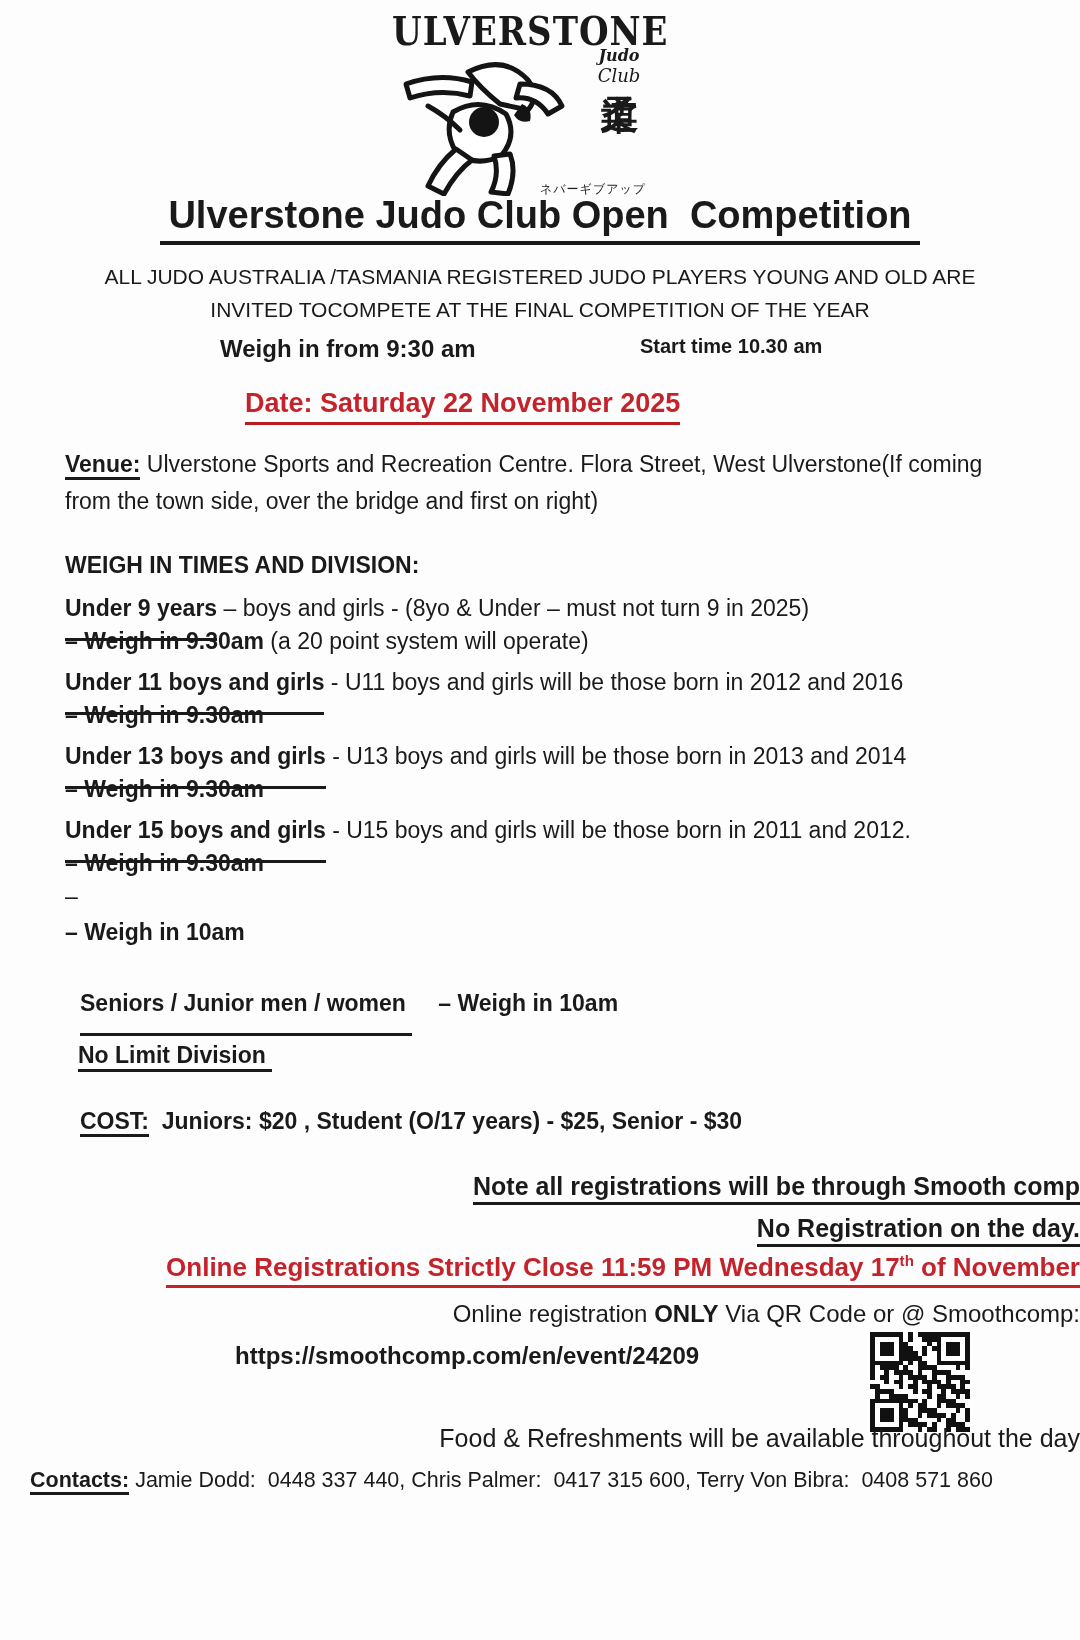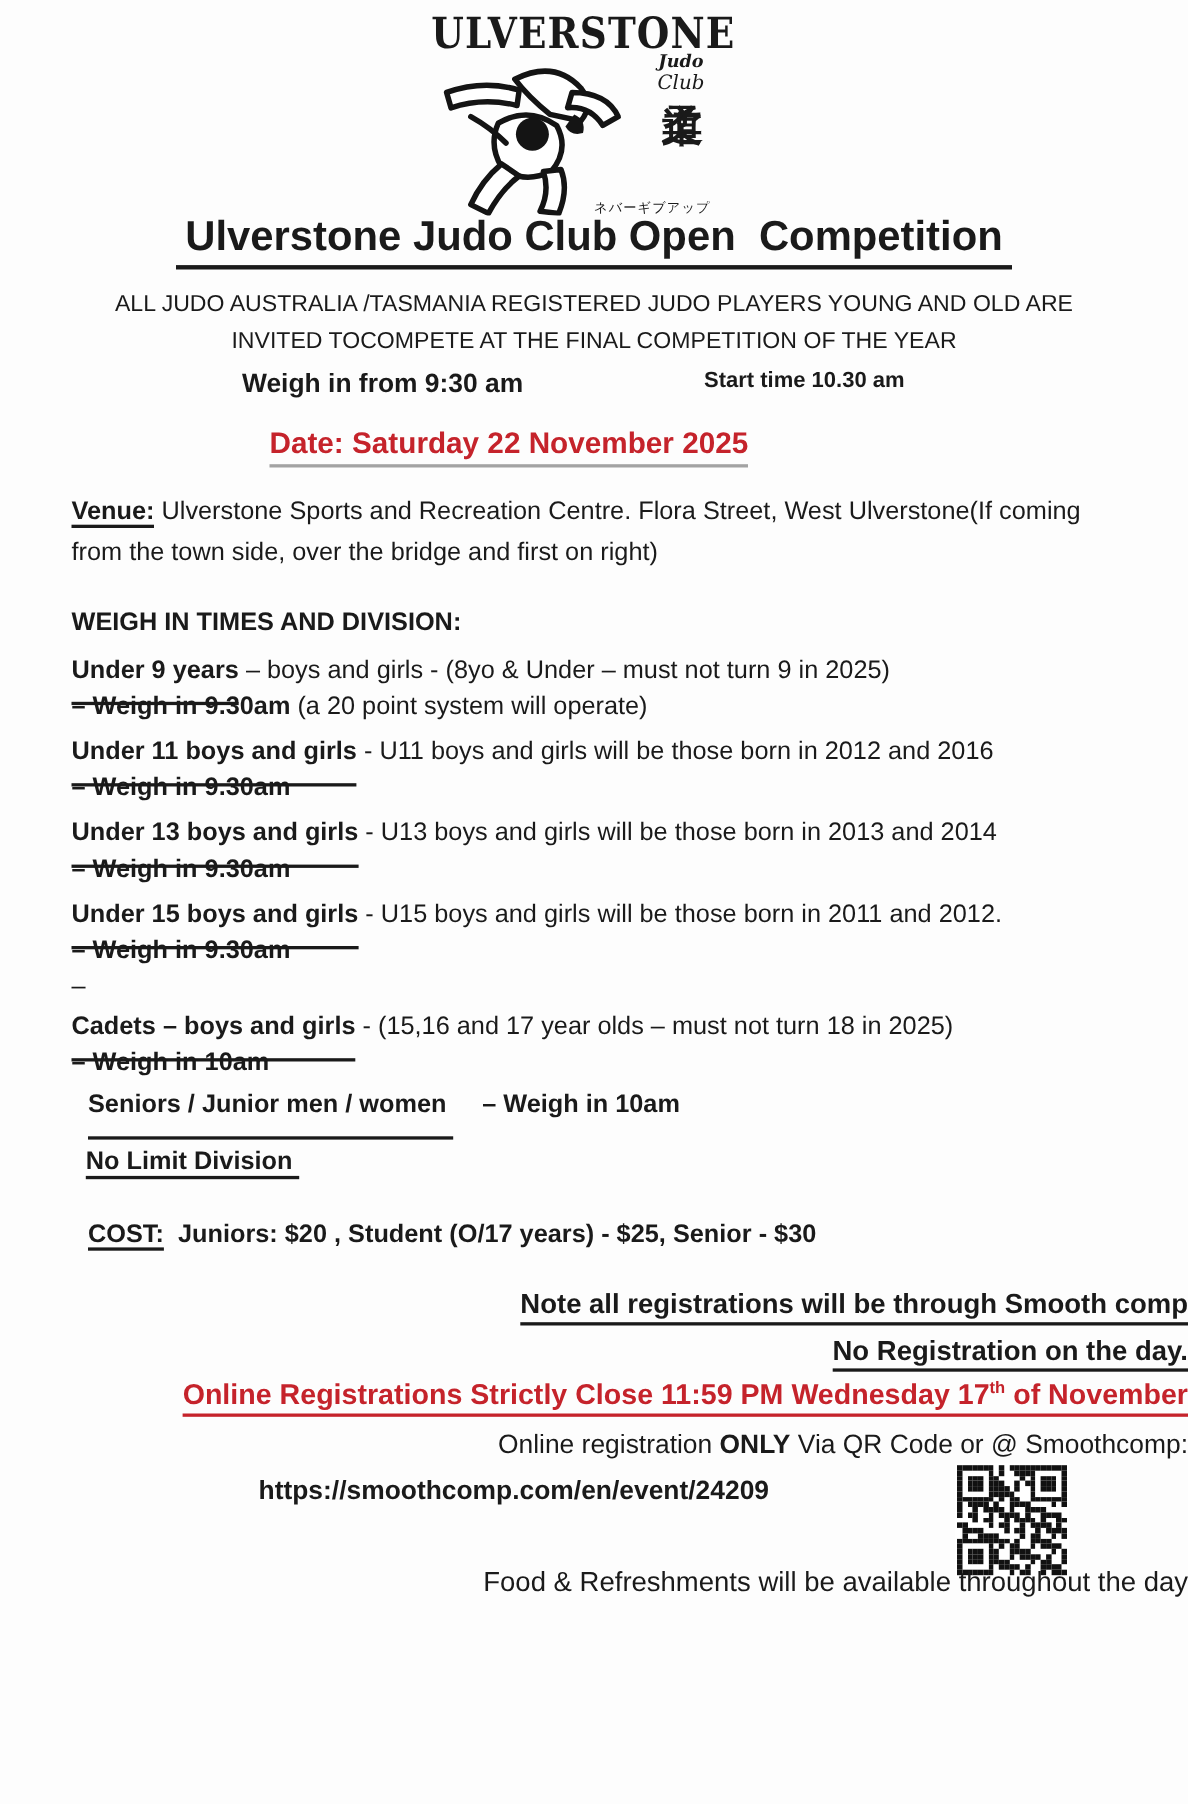--- a/index.html
+++ b/index.html
@@ -21,21 +21,21 @@
   .logo-katakana { position:absolute; bottom:0; right:2px; width:160px; text-align:right; font-size:12px; letter-spacing:1px; }
 
   
   .title-row { position:absolute; top:194px; left:0; width:100%; text-align:center; }
   .page-title { display:inline-block; font-size:38px; font-weight:bold; letter-spacing:0;
     border-bottom:4px solid var(--ink); padding:0 8px 4px; }
   .subtitle { position:absolute; top:260px; left:0; width:100%; text-align:center; font-size:21px; line-height:33px; }
   .weighin-time { position:absolute; left:220px; top:335px; font-size:24px; font-weight:bold; }
   .start-time  { position:absolute; left:640px; top:335px; font-size:20px; font-weight:bold; }
   .date-line { position:absolute; left:245px; top:388px; font-size:27px; font-weight:bold;
-    color:var(--accent-red); border-bottom:3px solid #a3a3a3; padding-bottom:3px; }
+    color:var(--accent-red); border-bottom:3px solid #b91c1c; padding-bottom:3px; }
 
   
   .venue { position:absolute; left:65px; top:446px; width:950px; font-size:23px; line-height:37px; }
   .venue-label { font-weight:bold; border-bottom:3px solid var(--ink); }
 
   
   .weigh-heading { position:absolute; left:65px; top:552px; font-size:23px; font-weight:bold; }
   .division { position:absolute; left:65px; font-size:23px; line-height:33px; width:960px; }
   .d0{top:592px} .d1{top:666px} .d2{top:740px} .d3{top:814px} .d4{top:916px}
   .term { font-weight:bold; border-bottom:3px solid var(--ink); padding-bottom:17px; }
@@ -155,23 +155,20 @@
       <span class="term">Under 15 boys and girls</span><span class="pre"> - U15 boys and girls will be those born in 2011 and 2012.</span>
     </div>
     <div>
       <span class="weigh-bold">– Weigh in 9.30am</span><span class="pre"></span>
     </div>
     <div class="division-extra">–</div>
   </div>
 
   <div class="division d4">
     <div>
-      <span class="term">Cadets – boys and girls</span><span class="pre"> - (15,16 and 17 year olds – must not turn 18 in 2025)</span>
-    </div>
-    <div>
       <span class="weigh-bold">– Weigh in 10am</span><span class="pre"></span>
     </div>
 
   </div>
 
   <div class="seniors">
     <span class="term pre">Seniors / Junior men / women </span><span class="gap"></span><span class="weigh-bold">– Weigh in 10am</span>
   </div>
 
   <div class="no-limit pre">No Limit Division </div>
@@ -636,14 +633,17 @@
         <div class="m"></div>
         <div></div>
         <div class="m"></div>
         <div class="m"></div>
         <div class="m"></div>
       </div>
   </div>
 
   <div class="center-row food-row">Food &amp; Refreshments will be available throughout the day</div>
 
+  <div class="contacts">
+    <span class="contacts-label">Contacts:</span><span class="pre"> Jamie Dodd:  0448 337 440, Chris Palmer:  0417 315 600, Terry Von Bibra:  0408 571 860</span>
+  </div>
 
 </div>
 
 </body></html>

